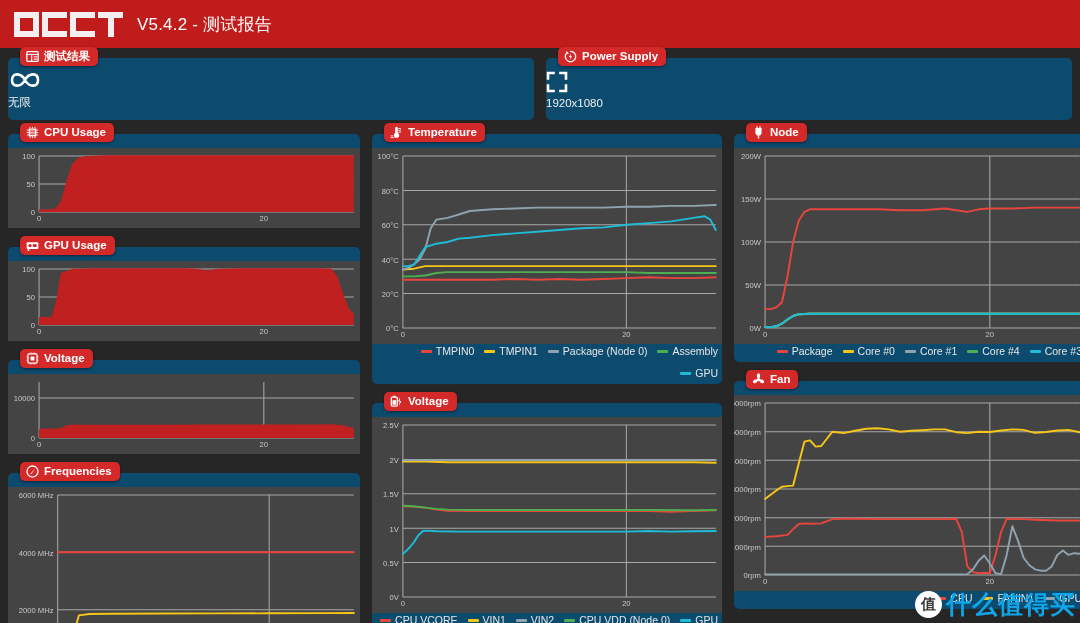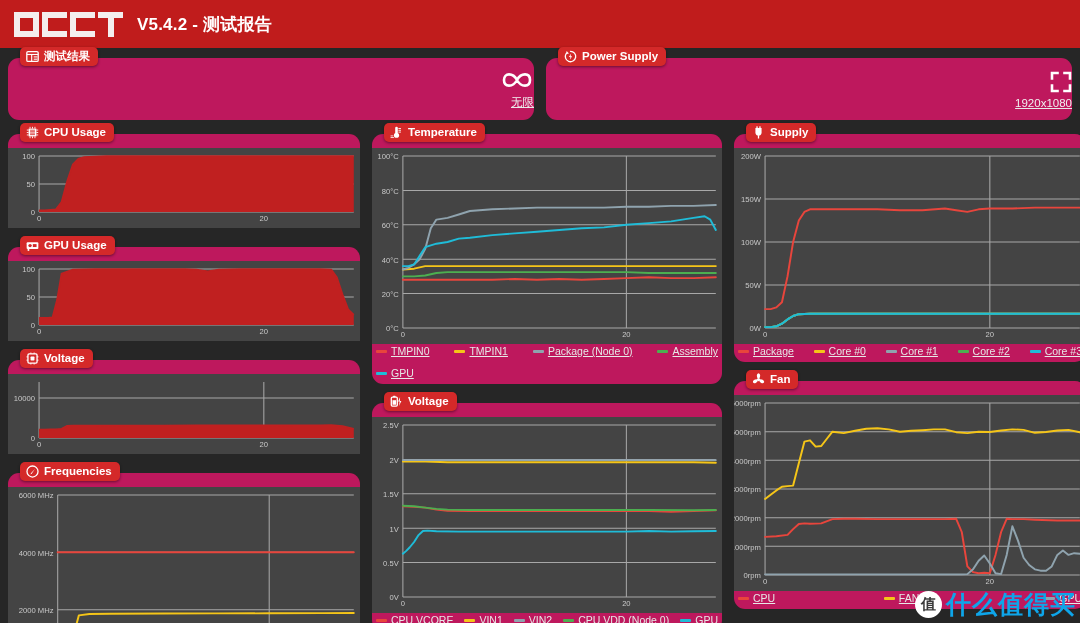--- a/index.html
+++ b/index.html
@@ -13,64 +13,63 @@
 
   
   .header {
     height:48px; background:#c01c1c;
     display:flex; align-items:center; gap:14px;
     padding:0 14px; position:relative;
   }
   .logo { display:flex; align-items:flex-end; gap:3px; height:26px; }
   .lg-ch { position:relative; width:25px; height:25px; }
   .lg-ch i { position:absolute; background:#f4eeee; display:block; }
-  .header-title { font-size:17px; font-weight:bold; color:#fff; letter-spacing:.2px; }
+  .header-title { font-size:17px; font-weight:normal; color:#fff; letter-spacing:.2px; }
 
   
   .panel {
-    background:#be185d;
-    border-radius:11px;
+    background:#0c4a6e;
+    border-radius:5px;
     position:relative;
-    text-decoration:underline;
   }
   .badge {
     position:absolute; top:-11px; left:12px;
     background:#d42929; color:#fff;
     border-radius:5px;
     font-size:11.5px; font-weight:bold;
     padding:3px 8px 3px 6px;
     display:flex; align-items:center; gap:5px;
     white-space:nowrap; z-index:5;
     box-shadow:0 1px 3px rgba(0,0,0,.45);
   }
   .badge svg { display:block; }
   .badge-txt { line-height:13px; }
 
   
   .summary-row { display:flex; gap:12px; padding:10px 8px 0 8px; }
   .summary { flex:1; height:62px; display:flex; align-items:center; }
   .summary .cell {
     flex:1; display:flex; flex-direction:column;
-    align-items:flex-end; justify-content:center; gap:3px;
+    align-items:flex-start; justify-content:center; gap:3px;
   }
   .summary .cell .ic { height:24px; display:flex; align-items:center; }
   .summary .cell .lbl { font-size:11.5px; color:#f0f0f0; }
 
   
   .grid {
     display:grid;
     grid-template-columns:352px 350px 352px;
     gap:12px;
     padding:14px 8px 8px 8px;
   }
   .col { display:flex; flex-direction:column; gap:19px; }
   .chart-panel { position:relative; }
   .plot { width:100%; display:block; }
   .legend {
-    display:flex; flex-wrap:wrap; justify-content:space-between;
+    display:flex; flex-wrap:wrap; justify-content:flex-end;
     align-items:center; gap:10px;
     padding:1px 4px 5px 4px;
     font-size:10.5px; color:#e6e6e6;
   }
   .legend .li { display:flex; align-items:center; gap:4px; white-space:nowrap; }
   .legend .sw { width:11px; height:3px; border-radius:1px; display:block; }
 
   
   .watermark {
     position:absolute; right:4px; bottom:2px;
@@ -442,21 +441,21 @@
       <div class="panel chart-panel">
     <div class="badge">
       <span>
             <svg width="13" height="13" viewBox="0 0 16 16">
               <path d="M4.2 2.6 h7.6 v5.4 a3.8 3.8 0 0 1 -7.6 0 Z" fill="#fff"></path>
         <rect x="5.4" y="0.4" width="1.6" height="2.6" fill="#fff"></rect>
         <rect x="9" y="0.4" width="1.6" height="2.6" fill="#fff"></rect>
         <rect x="7.2" y="11.2" width="1.6" height="4.2" fill="#fff"></rect>
             </svg>
           </span>
-      <span class="badge-txt">Supply</span>
+      <span class="badge-txt">Node</span>
     </div>
     <svg class="plot" viewBox="0 0 340 196" preserveAspectRatio="none" style="height:196px; margin-top:14px;">
       <rect x="0" y="0" width="340" height="196" fill="#444444"></rect>
       <line x1="30" y1="180.0" x2="334" y2="180.0" stroke="#a8a8a8" stroke-width="1"></line>
           <text x="26" y="183.4" fill="#c9c9c9" font-size="7.4" text-anchor="end" font-family="Liberation Sans, sans-serif">0W</text>
           <line x1="30" y1="137.0" x2="334" y2="137.0" stroke="#a8a8a8" stroke-width="1"></line>
           <text x="26" y="140.4" fill="#c9c9c9" font-size="7.4" text-anchor="end" font-family="Liberation Sans, sans-serif">50W</text>
           <line x1="30" y1="94.0" x2="334" y2="94.0" stroke="#a8a8a8" stroke-width="1"></line>
           <text x="26" y="97.4" fill="#c9c9c9" font-size="7.4" text-anchor="end" font-family="Liberation Sans, sans-serif">100W</text>
           <line x1="30" y1="51.0" x2="334" y2="51.0" stroke="#a8a8a8" stroke-width="1"></line>
@@ -481,21 +480,21 @@
           <span class="li">
         <span class="sw" style="background:#f5c518"></span>
         <span>Core #0</span>
           </span>
           <span class="li">
         <span class="sw" style="background:#8fa3ae"></span>
         <span>Core #1</span>
           </span>
           <span class="li">
         <span class="sw" style="background:#4caf50"></span>
-        <span>Core #2</span>
+        <span>Core #4</span>
           </span>
           <span class="li">
         <span class="sw" style="background:#1fbcd8"></span>
         <span>Core #3</span>
           </span>
         </div>
   </div>
       <div class="panel chart-panel">
     <div class="badge">
       <span>

